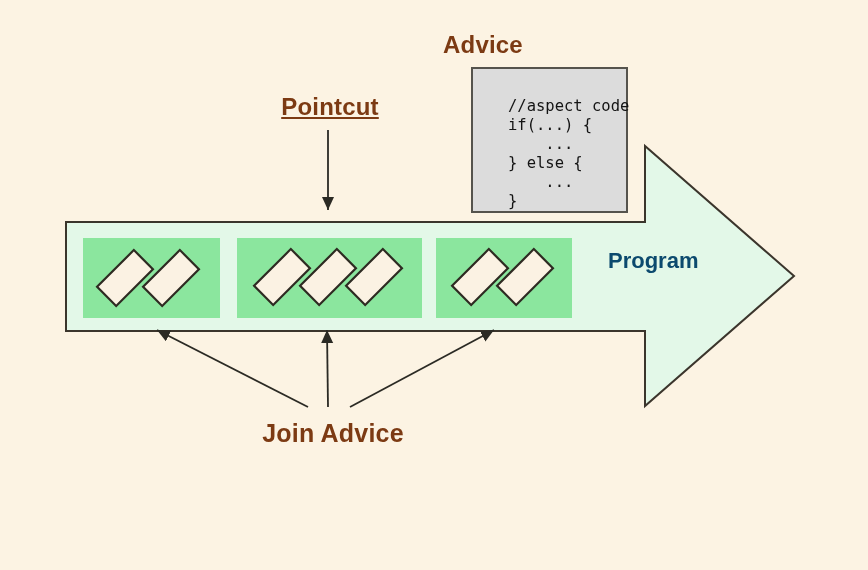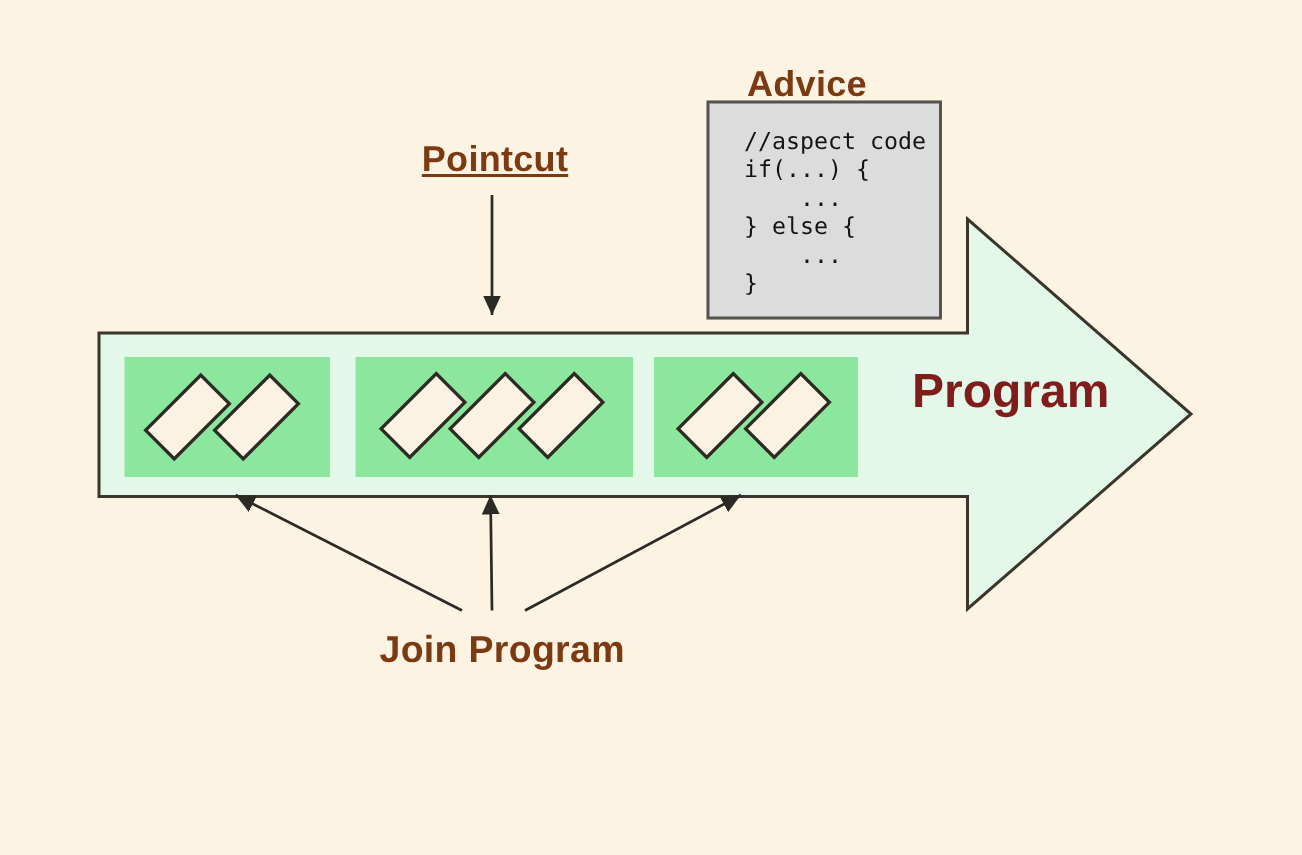--- a/index.html
+++ b/index.html
@@ -51,56 +51,55 @@
     white-space: nowrap;
   }
   .label-pointcut {
     left: 260px;
     top: 93px;
     width: 140px;
     text-align: center;
     text-decoration: underline;
   }
   .label-advice {
-    left: 498px;
+    left: 443px;
     top: 31px;
-    margin-top: 12px;
   }
   .label-join-points {
     left: 253px;
     top: 419px;
     width: 160px;
     text-align: center;
     font-size: 25px;
   }
   .advice-code-box {
     position: absolute;
     left: 471px;
     top: 67px;
     width: 157px;
     height: 146px;
     box-sizing: border-box;
     background: #dcdcdc;
     border: 2px solid #55534d;
   }
   .advice-code-box pre {
-    margin: 4px;
+    margin: 16px;
     padding: 12px 4px 12px 19px;
     font-family: "DejaVu Sans Mono", "Liberation Mono", monospace;
     font-size: 15.5px;
     line-height: 19px;
     color: #141414;
     white-space: pre;
   }
   .program-execution {
     position: absolute;
     left: 608px;
     top: 243px;
-    color: #7f1d1d;
-    font-size: 32px;
+    color: #0c4a6e;
+    font-size: 22px;
     font-weight: 600;
     line-height: 35px;
     white-space: nowrap;
   }
 </style>
 </head>
 <body>
 
 <div class="canvas">
 
@@ -140,19 +139,19 @@
 
   <div class="advice-code-box">
     <pre>//aspect code
 if(...) {
     ...
 } else {
     ...
 }</pre>
   </div>
 
-  <div class="label label-join-points">Join Program</div>
+  <div class="label label-join-points">Join Advice</div>
 
   <div class="program-execution">
     <div>Program</div>
   </div>
 
 </div>
 
 </body></html>

